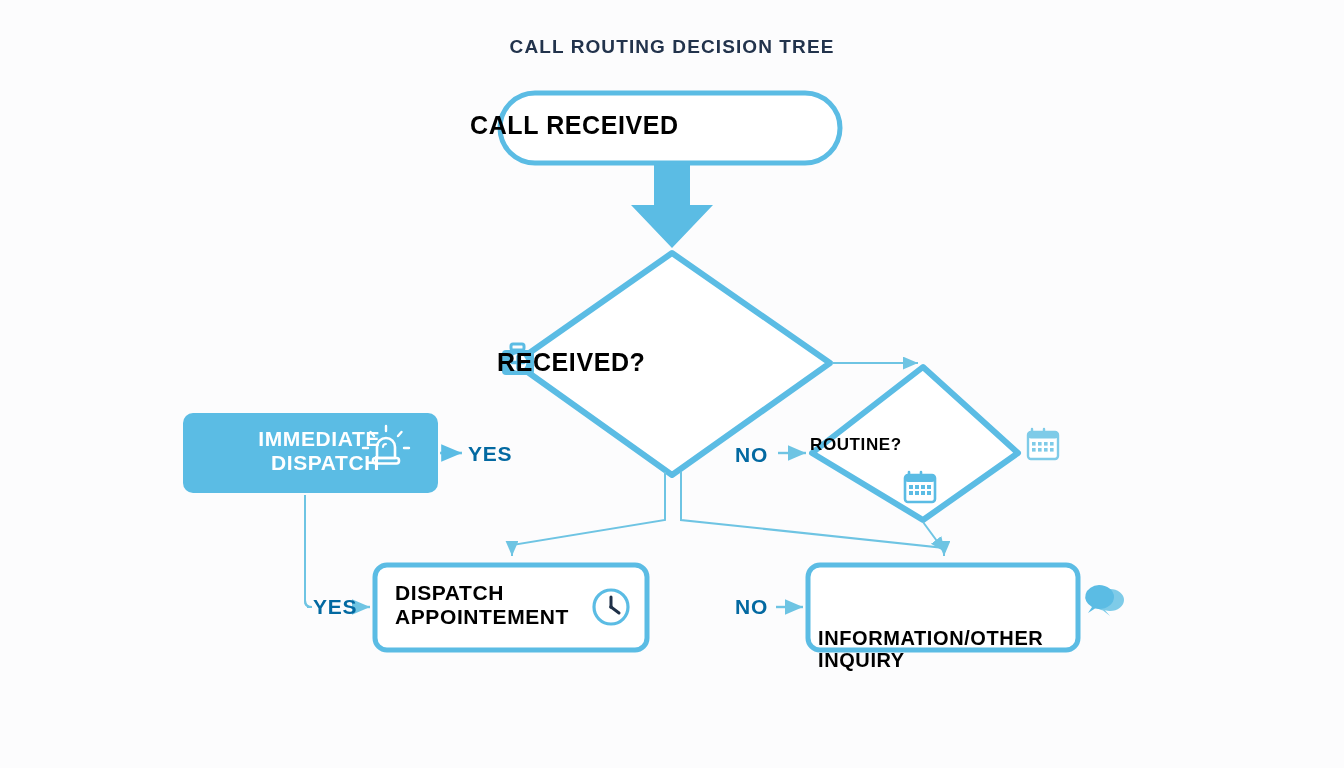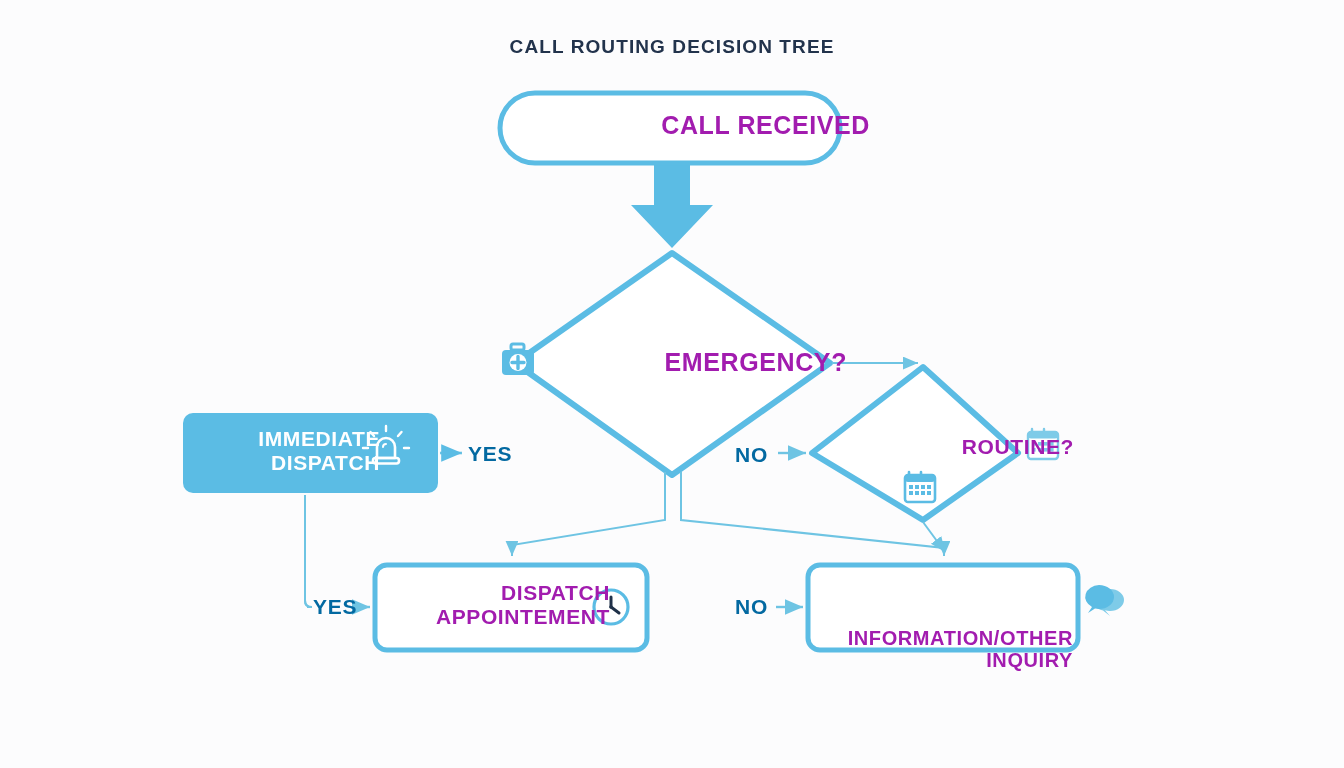--- a/index.html
+++ b/index.html
@@ -8,24 +8,24 @@
     background:#fcfcfd;
     font-family:"Liberation Sans", sans-serif;
     overflow:hidden;
     position:relative;
   }
   #stage{position:absolute;inset:0;width:1344px;height:544px;}
   svg.layer{position:absolute;left:0;top:0;width:1344px;height:768px;}
 
   .node-text{
     position:absolute;
-    color:#a21caf;
+    color:#000000;
     font-weight:bold;
     letter-spacing:.6px;
-    text-align:right;
+    text-align:left;
     line-height:1.12;
     white-space:pre-line;
     pointer-events:none;
   }
   #title{
     position:absolute;
     left:0;top:36px;width:1344px;
     text-align:center;
     color:#22334c;
     font-size:19px;
@@ -34,21 +34,21 @@
   }
   .lbl{
     position:absolute;
     color:#0369a1;
     font-size:21px;
     font-weight:bold;
     letter-spacing:.8px;
   }
   #t-call{left:470px;top:111px;width:400px;font-size:25px;}
   #t-emerg{left:497px;top:348px;width:350px;font-size:25px;}
-  #t-routine{left:844px;top:435px;width:230px;font-size:21px;}
+  #t-routine{left:810px;top:435px;width:230px;font-size:17px;}
   #t-dispatch{left:200px;top:427px;width:180px;font-size:21px;color:#fff;text-align:right;}
   #t-schedule{left:395px;top:581px;width:215px;font-size:21px;}
   #t-info{left:818px;top:581px;width:255px;font-size:20px;margin-top:46px;}
 
   #lbl-yes1{left:468px;top:442px;}
   #lbl-no1{left:735px;top:443px;}
   #lbl-yes2{left:313px;top:595px;}
   #lbl-no2{left:735px;top:595px;}
 </style>
 </head>
@@ -184,21 +184,21 @@
       <circle cx="19" cy="19" r="1.8" fill="#1f3048"></circle>
     </g>
 
     <g transform="translate(1084,585)">
       <path d="M26,4 a14,11 0 0 1 0,22 a16,16 0 0 1 -5,-0.7 L26,31 L19,25.5 a14,11 0 0 1 7,-21.5 Z" fill="#7ecbe8"></path>
       <path d="M15,0 a15,12 0 0 1 0,24 a17,17 0 0 1 -4,-0.5 L4,28 L8,22 a15,12 0 0 1 7,-22 Z" fill="#5bbce4"></path>
     </g>
   </svg>
 
   <div class="node-text" id="t-call">CALL RECEIVED</div>
-  <div class="node-text" id="t-emerg">EMERGENCY?</div>
+  <div class="node-text" id="t-emerg">RECEIVED?</div>
   <div class="node-text" id="t-routine">ROUTINE?</div>
   <div class="node-text" id="t-dispatch">IMMEDIATE
 DISPATCH</div>
   <div class="node-text" id="t-schedule">DISPATCH
 APPOINTEMENT</div>
   <div class="node-text" id="t-info">INFORMATION/OTHER
 INQUIRY</div>
 
   <div class="lbl" id="lbl-yes1">YES</div>
   <div class="lbl" id="lbl-no1">NO</div>

